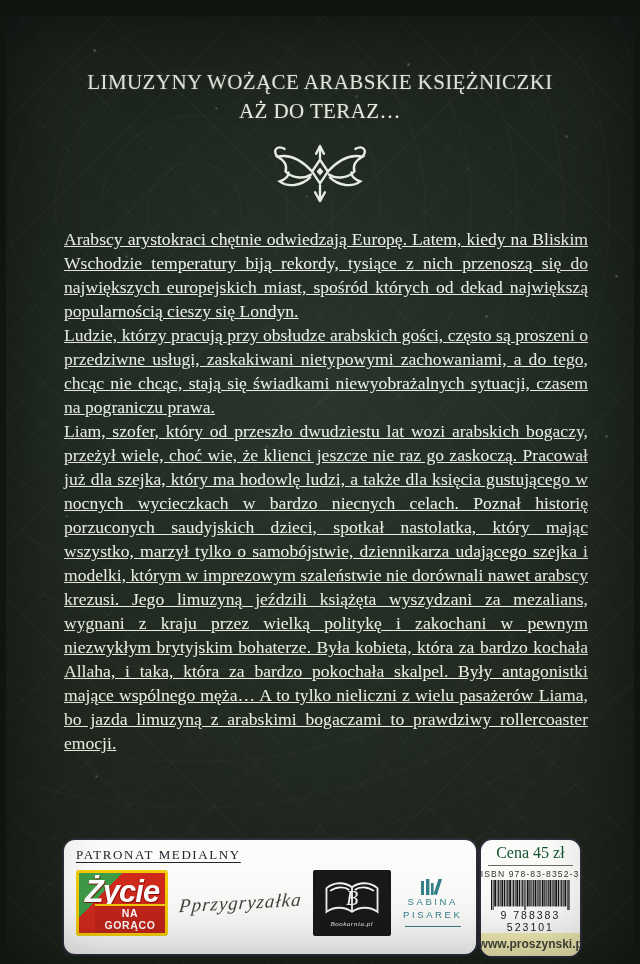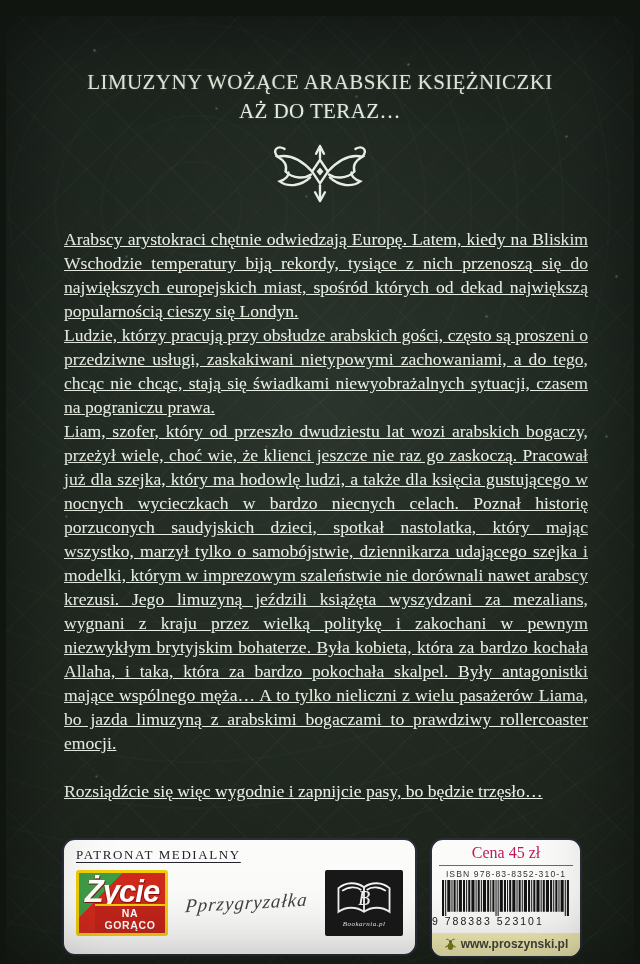--- a/index.html
+++ b/index.html
@@ -35,21 +35,21 @@
   .tagline{margin:52px 30px 0;text-align:center;color:#e6ecdf;
     font-size:21px;line-height:29px;letter-spacing:0.4px;
     text-shadow:0 0 2px rgba(230,240,225,.25);}
   .ornament{width:128px;margin:16px auto 0;display:block;}
 
   .blurb{margin:20px 46px 0 58px;color:#e8eee3;font-size:17.6px;line-height:24px;
     text-align:justify;text-shadow:0 0 1px rgba(230,240,225,.2);}
   .blurb p{margin:0;text-decoration:underline;}
   .blurb p.closing{margin-top:24px;text-align:left;}
 
-  .footer{position:absolute;left:56px;right:52px;bottom:22px;display:flex;gap:13px;}
+  .footer{position:absolute;left:56px;right:52px;bottom:22px;display:flex;gap:1px;}
   .panel{background:#fbfbfa;border:2px solid #2c2c3a;border-radius:13px;box-sizing:border-box;}
 
   .patronat-box{flex:1;height:118px;padding:7px 12px 6px;}
   .patronat-title{font-size:13px;letter-spacing:1.6px;color:#23232e;
     text-decoration:underline;text-underline-offset:3px;}
   .logos-row{display:flex;align-items:center;gap:11px;margin-top:7px;}
 
   
   .zycie-logo{position:relative;width:92px;height:66px;border:3px solid #f2cd0a;border-radius:3px;
     background:linear-gradient(134deg,#3f9c47 0 30%, #d02a1d 30% 100%);
@@ -70,27 +70,27 @@
     display:flex;flex-direction:column;align-items:center;justify-content:center;}
   .bookb-caption{font-style:italic;color:#e9e9e9;font-size:7px;margin-top:-2px;letter-spacing:0.5px;}
 
   .sabina-logo{flex:0 0 auto;width:62px;display:flex;flex-direction:column;align-items:center;}
   .sabina-name{font-family:"Liberation Sans", sans-serif;color:#35808a;font-size:9.5px;
     letter-spacing:2.6px;line-height:13px;text-align:center;}
   .sabina-rule{width:56px;border-top:1px solid #35808a;margin-top:5px;}
 
   
   .price-box{width:152px;height:120px;display:flex;flex-direction:column;overflow:hidden;padding:0;}
-  .price{font-size:16px;color:#be185d;text-align:center;padding:4px 0 3px;}
+  .price{font-size:16px;color:#14532d;text-align:center;padding:4px 0 3px;}
   .divider{border-top:1.5px solid #6b6b60;margin:0 7px;}
   .isbn{font-family:"Liberation Sans", sans-serif;font-size:8.6px;letter-spacing:1.1px;
     color:#34342e;text-align:center;margin-top:3px;white-space:nowrap;}
   .barcode{display:block;margin:1px 10px 0;height:36px;width:auto;}
   .ean{font-family:"Liberation Sans", sans-serif;font-size:10.5px;letter-spacing:2px;
-    color:#222;text-align:left;margin-top:-1px;}
+    color:#222;text-align:center;margin-top:-1px;}
   .site-strip{margin-top:auto;background:#f0ebb2;display:flex;align-items:center;
     justify-content:center;gap:4px;padding:4px 0 5px;
     font-family:"Liberation Sans", sans-serif;font-size:12px;font-weight:bold;color:#45453b;}
 </style>
 </head>
 <body>
 
 <div class="cover">
   <div class="speckles"></div>
 
@@ -111,21 +111,20 @@
     <path d="M55 36 C46 45 32 46 24 40 C30 38 33 35 33 31"></path>
     <path d="M73 30 C84 18 96 12 108 15 C101 19 98 24 100 30 C92 38 80 37 74 33"></path>
     <path d="M108 15 C114 8 108 3 101 7"></path>
     <path d="M75 36 C84 45 98 46 106 40 C100 38 97 35 97 31"></path>
   </svg>
 
   <div class="blurb">
     <p>Arabscy arystokraci chętnie odwiedzają Europę. Latem, kiedy na Bliskim Wschodzie temperatury biją rekordy, tysiące z nich przenoszą się do największych europejskich miast, spośród których od dekad największą popularnością cieszy się Londyn.</p>
     <p>Ludzie, którzy pracują przy obsłudze arabskich gości, często są proszeni o przedziwne usługi, zaskakiwani nietypowymi zachowaniami, a do tego, chcąc nie chcąc, stają się świadkami niewyobrażalnych sytuacji, czasem na pograniczu prawa.</p>
     <p>Liam, szofer, który od przeszło dwudziestu lat wozi arabskich bogaczy, przeżył wiele, choć wie, że klienci jeszcze nie raz go zaskoczą. Pracował już dla szejka, który ma hodowlę ludzi, a także dla księcia gustującego w nocnych wycieczkach w bardzo niecnych celach. Poznał historię porzuconych saudyjskich dzieci, spotkał nastolatka, który mając wszystko, marzył tylko o samobójstwie, dziennikarza udającego szejka i modelki, którym w imprezowym szaleństwie nie dorównali nawet arabscy krezusi. Jego limuzyną jeździli książęta wyszydzani za mezalians, wygnani z kraju przez wielką politykę i zakochani w pewnym niezwykłym brytyjskim bohaterze. Była kobieta, która za bardzo kochała Allaha, i taka, która za bardzo pokochała skalpel. Były antagonistki mające wspólnego męża… A to tylko nieliczni z wielu pasażerów Liama, bo jazda limuzyną z arabskimi bogaczami to prawdziwy rollercoaster emocji.</p>
-    <p class="closing">Rozsiądźcie się więc wygodnie i zapnijcie pasy, bo będzie trzęsło…</p>
   </div>
 
   <div class="footer">
 
     <div class="panel patronat-box">
       <div class="patronat-title">PATRONAT MEDIALNY</div>
       <div class="logos-row">
 
         <div class="zycie-logo">
           <div class="zycie-word">Życie</div>
@@ -137,20 +136,31 @@
         <div class="bookb-logo">
           <svg width="62" height="44" viewBox="0 0 68 46" fill="none" stroke="#f2f2f2" stroke-width="2">
             <path d="M6 10 C14 3 26 3 34 9 C42 3 54 3 62 10 L62 36 C54 30 42 30 34 36 C26 30 14 30 6 36 Z"></path>
             <path d="M34 9 L34 36"></path>
             <path d="M10 13 C17 8 26 8 31 12 M37 12 C42 8 51 8 58 13"></path>
             <text x="34" y="28" text-anchor="middle" font-family="Liberation Serif, serif" font-style="italic" font-size="22" fill="#f2f2f2" stroke="none">B</text>
           </svg>
           <div class="bookb-caption">Bookarnia.pl</div>
         </div>
 
+        <div class="sabina-logo">
+          <svg width="26" height="16" viewBox="0 0 26 16">
+            <rect x="1" y="2" width="3" height="14" fill="#35808a"></rect>
+            <rect x="6" y="0" width="3.4" height="16" fill="#35808a"></rect>
+            <rect x="11" y="4" width="2.6" height="12" fill="#35808a"></rect>
+            <rect x="16" y="-1" width="3.4" height="17" fill="#35808a" transform="rotate(18 17.7 8)"></rect>
+          </svg>
+          <div class="sabina-name">SABINA</div>
+          <div class="sabina-name">PISAREK</div>
+          <div class="sabina-rule"></div>
+        </div>
 
       </div>
     </div>
 
     <div class="panel price-box">
       <div class="price">Cena 45 zł</div>
       <div class="divider"></div>
       <div class="isbn">ISBN 978-83-8352-310-1</div>
       <svg class="barcode" viewBox="0 0 122 34" preserveAspectRatio="none">
         <g fill="#141414">

